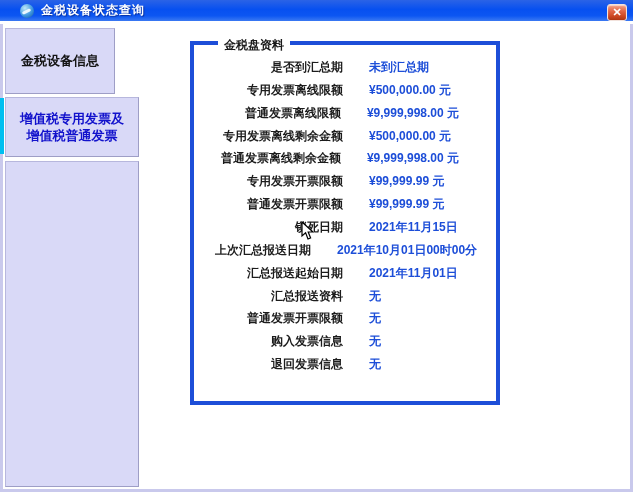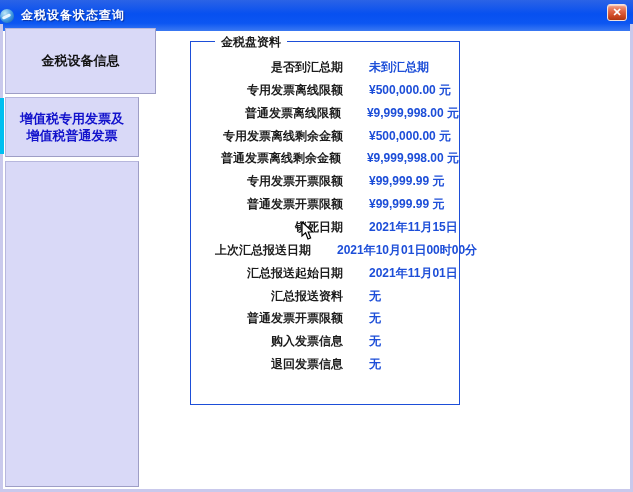--- a/index.html
+++ b/index.html
@@ -2,23 +2,23 @@
 <html><head>
 <meta charset="utf-8">
 <style>
   html,body{margin:0;padding:0;background:#fff;}
   .window{
     position:relative;width:633px;height:492px;overflow:hidden;
     font-family:"Liberation Sans",sans-serif;background:#ffffff;
   }
   
   .titlebar{
-    position:absolute;left:0;top:0;width:633px;height:31px;box-sizing:border-box;
+    position:absolute;left:0;top:0;width:633px;height:21px;box-sizing:border-box;
     background:linear-gradient(180deg,#2b63e6 0%,#0750f0 45%,#0c56f2 75%,#3b79f2 100%);
-    display:flex;align-items:center;padding:0 0;
+    display:flex;align-items:center;padding:0 20px;
   }
   .app-icon{position:relative;width:14px;height:14px;border-radius:50%;flex:0 0 auto;
     background:radial-gradient(circle at 35% 30%,#bfe8f8,#3e97e0 55%,#14559f 100%);}
   .app-icon::after{content:"";position:absolute;left:2px;top:6px;width:9px;height:3px;
     background:#e8f6ff;border-radius:2px;transform:rotate(-25deg);}
   .title{color:#fff;font-size:12px;font-weight:bold;margin-left:7px;letter-spacing:1px;
     text-shadow:1px 1px 1px rgba(0,0,60,.45);white-space:nowrap;}
   .close-btn{
     position:absolute;right:6px;top:4px;width:20px;height:17px;box-sizing:border-box;
     border-radius:3px;border:1px solid #f2e2dc;cursor:pointer;
@@ -29,27 +29,27 @@
   
   .frame{position:absolute;background:#c9c9ec;}
   .frame-left{left:0;top:24px;width:3px;height:468px;}
   .frame-right{left:630px;top:24px;width:3px;height:468px;}
   .frame-bottom{left:0;top:489px;width:633px;height:3px;}
   
   .side-box{position:absolute;background:#d9d9f7;box-sizing:border-box;
     border:1px solid #9e9ec6;border-top-color:#b7b7dd;border-left-color:#b7b7dd;}
   .side-item{display:flex;align-items:center;justify-content:center;
     font-size:13px;font-weight:bold;text-align:center;cursor:pointer;}
-  #item1{left:5px;top:28px;width:151px;height:66px;color:#141414;}
+  #item1{left:5px;top:28px;width:110px;height:66px;color:#141414;}
   #item2{left:5px;top:97px;width:134px;height:60px;color:#1212cc;line-height:17px;padding:0 10px;}
   .accent-bar{position:absolute;left:0;top:98px;width:4px;height:56px;background:#00bff0;}
   #sidepanel{left:5px;top:161px;width:134px;height:326px;}
   
-  .fieldset{position:absolute;left:190px;top:41px;width:270px;height:364px;
-    border:1px solid #1d4ed8;box-sizing:border-box;}
+  .fieldset{position:absolute;left:190px;top:41px;width:310px;height:364px;
+    border:4px solid #1d4ed8;box-sizing:border-box;}
   .legend{position:absolute;left:24px;top:-8px;background:#ffffff;padding:0 6px;
     font-size:12px;font-weight:bold;color:#1a1a1a;white-space:nowrap;}
   .rows{position:absolute;left:191px;top:56px;width:268px;}
   .row{height:22.86px;display:flex;align-items:center;white-space:nowrap;margin-left:24px;}
   .lbl{width:128px;text-align:right;font-size:12px;font-weight:bold;color:#1c1c1c;}
   .val{margin-left:26px;font-size:12px;font-weight:bold;color:#1d4ed8;}
   
   .cursor{position:absolute;left:301px;top:221px;z-index:5;}
 </style>
 </head>

